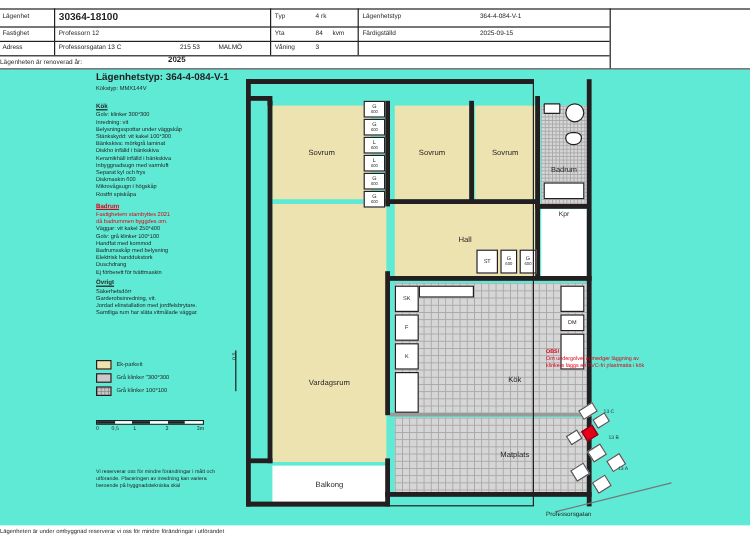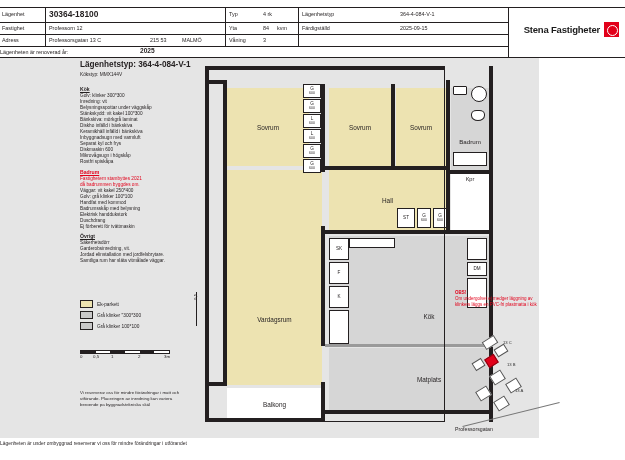--- a/index.html
+++ b/index.html
@@ -38,22 +38,22 @@
     width: 15px; height: 15px; background: #e2001a; position: relative;
   }
   .logo-mark:after {
     content: ""; position: absolute; left: 3px; top: 3px; width: 9px; height: 9px;
     border: 1.6px solid #fff; border-radius: 50%;
   }
   .logo-text { font-size: 9.5px; font-weight: bold; color: #1b1b1b; letter-spacing: -0.2px; }
 
   
   .canvas {
-    position: absolute; left: 0; top: 58px; width: 539px; height: 380px;
-    background: #e5e5e5;
+    position: absolute; left: 0; top: 58px; width: 625px; height: 380px;
+    background: #5eead4;
   }
 
   
   .spec { position: absolute; left: 80px; top: 28px; width: 110px; line-height: 1.28; }
   .spec h4 { margin: 0 0 0.5px 0; font-size: 5.1px; font-weight: bold; text-decoration: underline; }
   .spec .red { color: #e2001a; }
   .spec p { margin: 0; font-size: 4.7px; }
   .spec .grp { margin-bottom: 3.5px; }
 
   .title-type { position: absolute; left: 80px; top: 2px; font-size: 8.2px; font-weight: bold; }
@@ -162,24 +162,20 @@
   <span class="val" style="left:263px;top:37px;">3</span>
 
   <span class="lbl" style="left:302px;top:11px;">Lägenhetstyp</span>
   <span class="val" style="left:400px;top:11px;">364-4-084-V-1</span>
   <span class="lbl" style="left:302px;top:25px;">Färdigställd</span>
   <span class="val" style="left:400px;top:25px;">2025-09-15</span>
 
   <span class="lbl" style="left:0px;top:49px;">Lägenheten är renoverad år:</span>
   <span class="val-mid" style="left:140px;top:47px;">2025</span>
 
-  <div class="logo-box">
-    <span class="logo-text">Stena Fastigheter</span>
-    <span class="logo-mark"></span>
-  </div>
 </div>
 
 <div class="canvas">
 
   <div class="title-type">Lägenhetstyp: 364-4-084-V-1</div>
   <div class="kokstyp">Kökstyp: MMX144V</div>
 
   <div class="spec">
     <div class="grp">
       <h4>Kök</h4>

